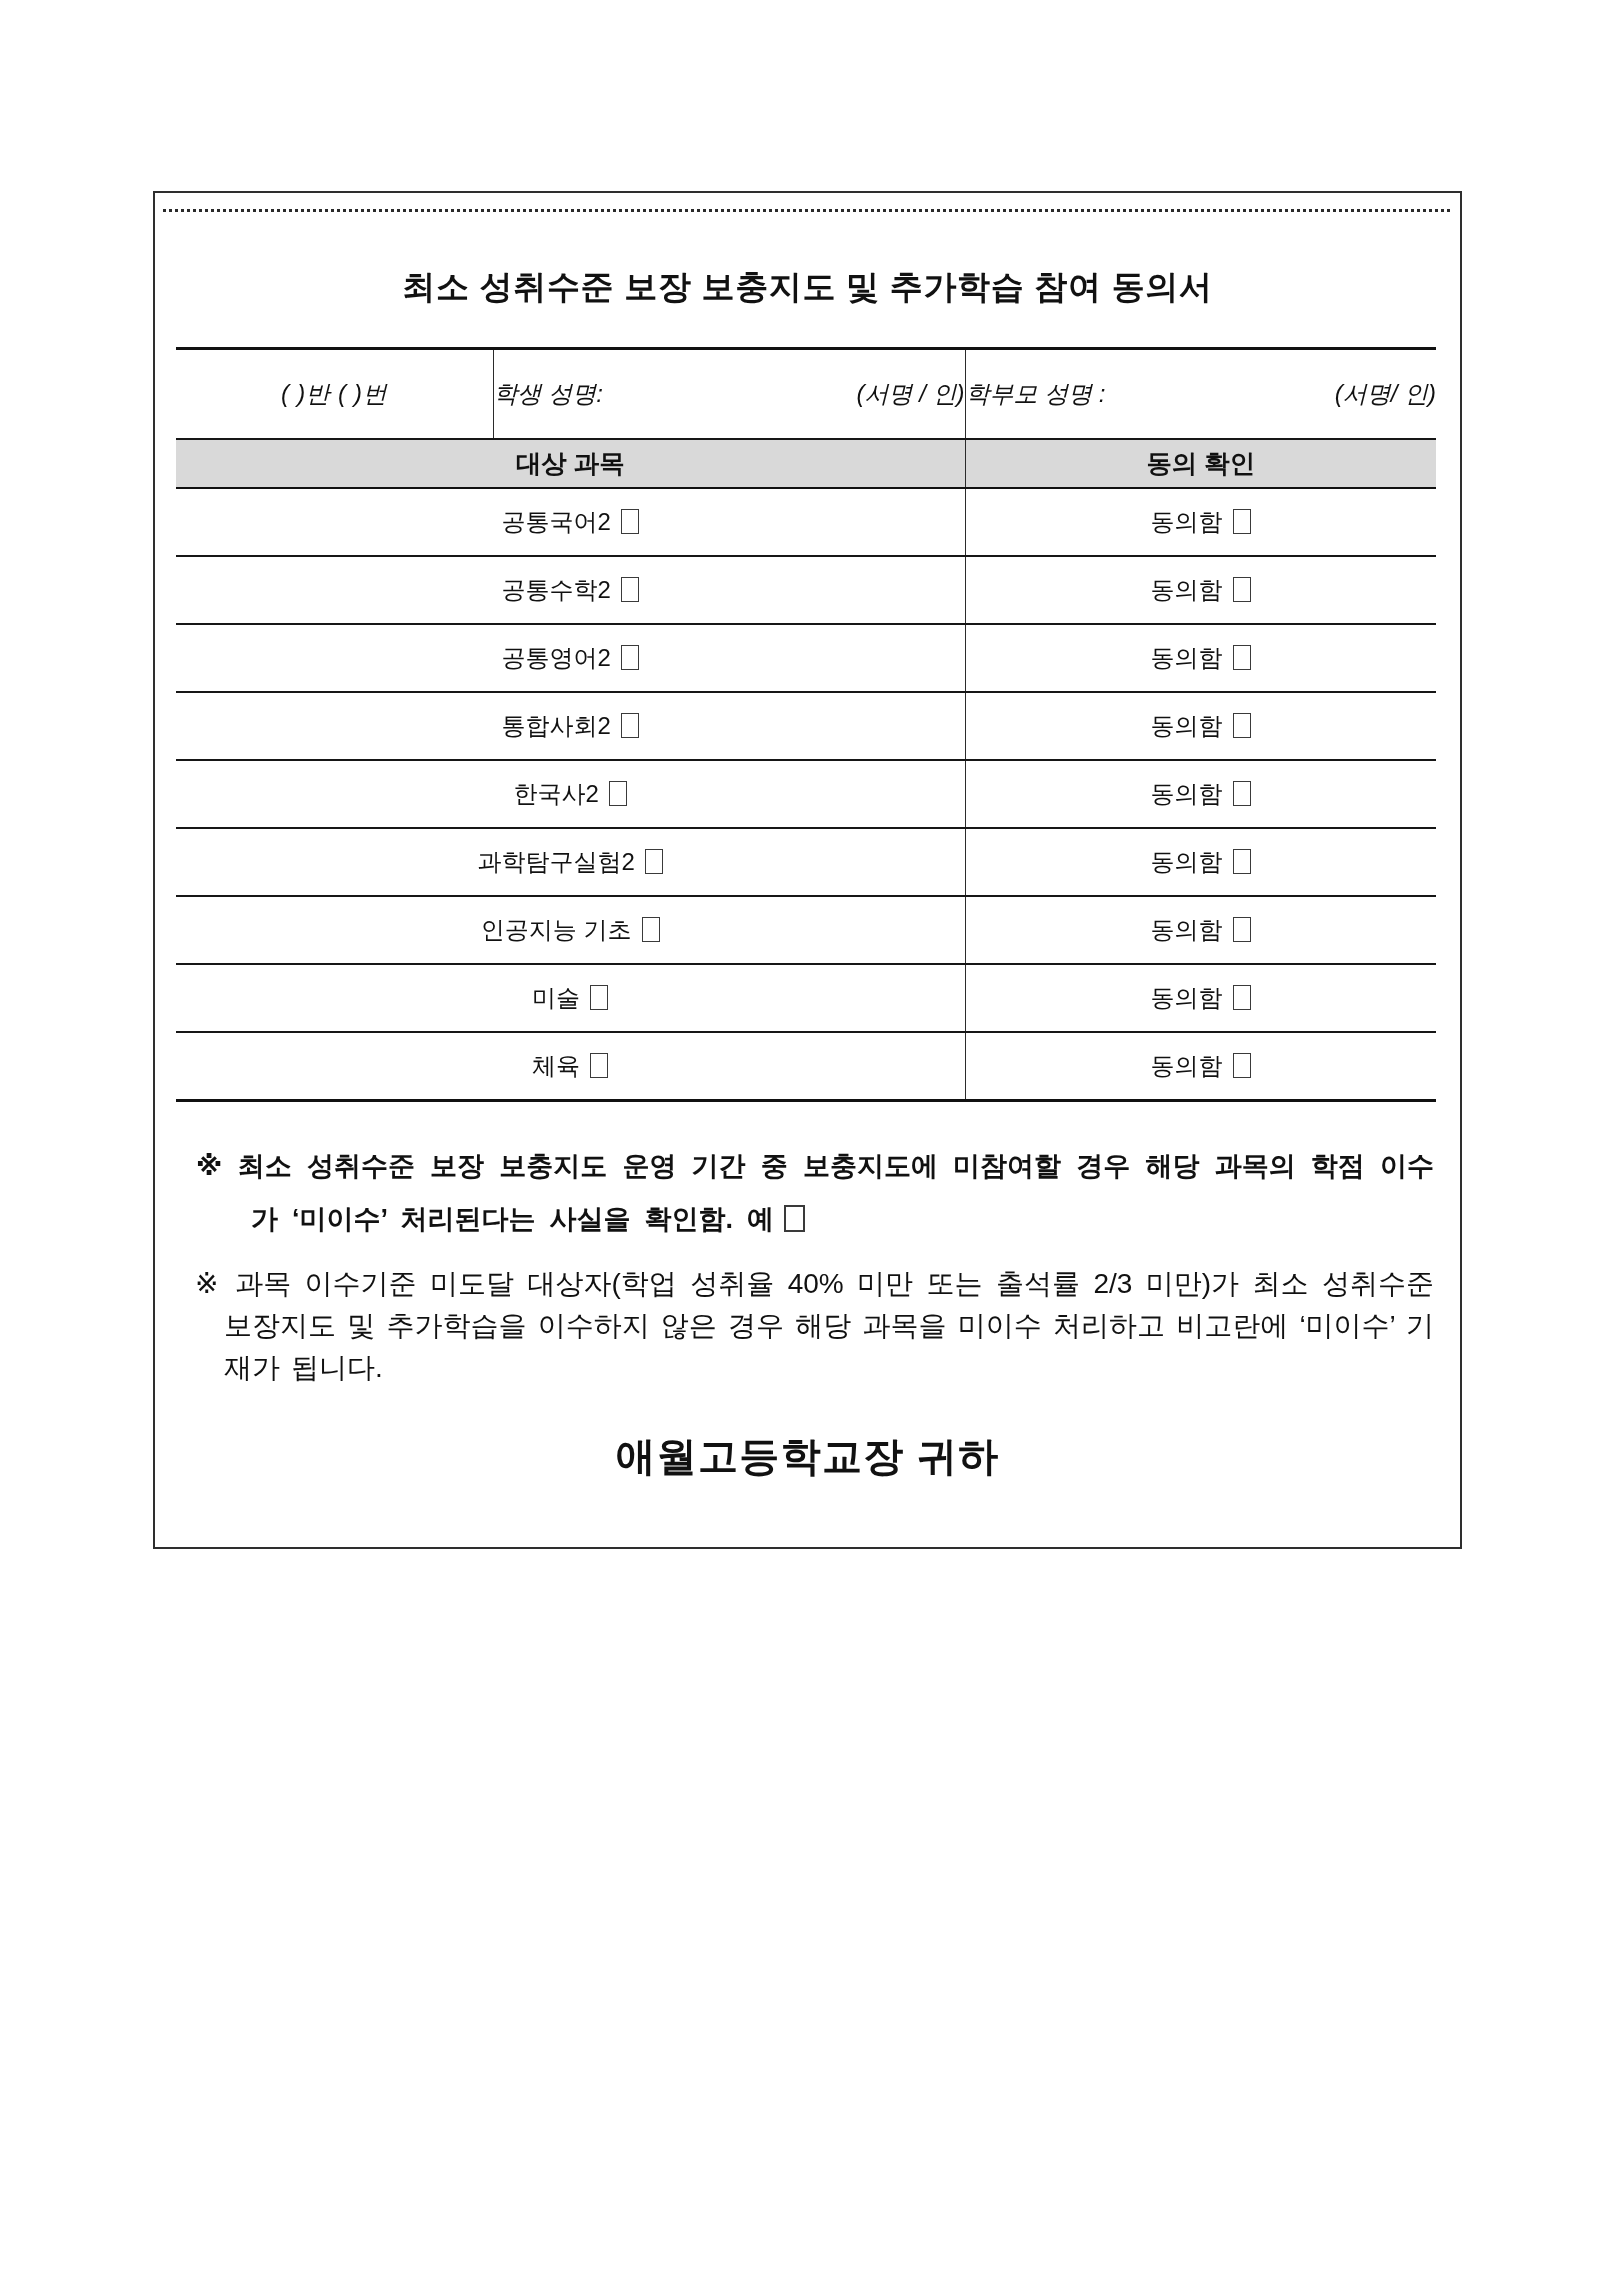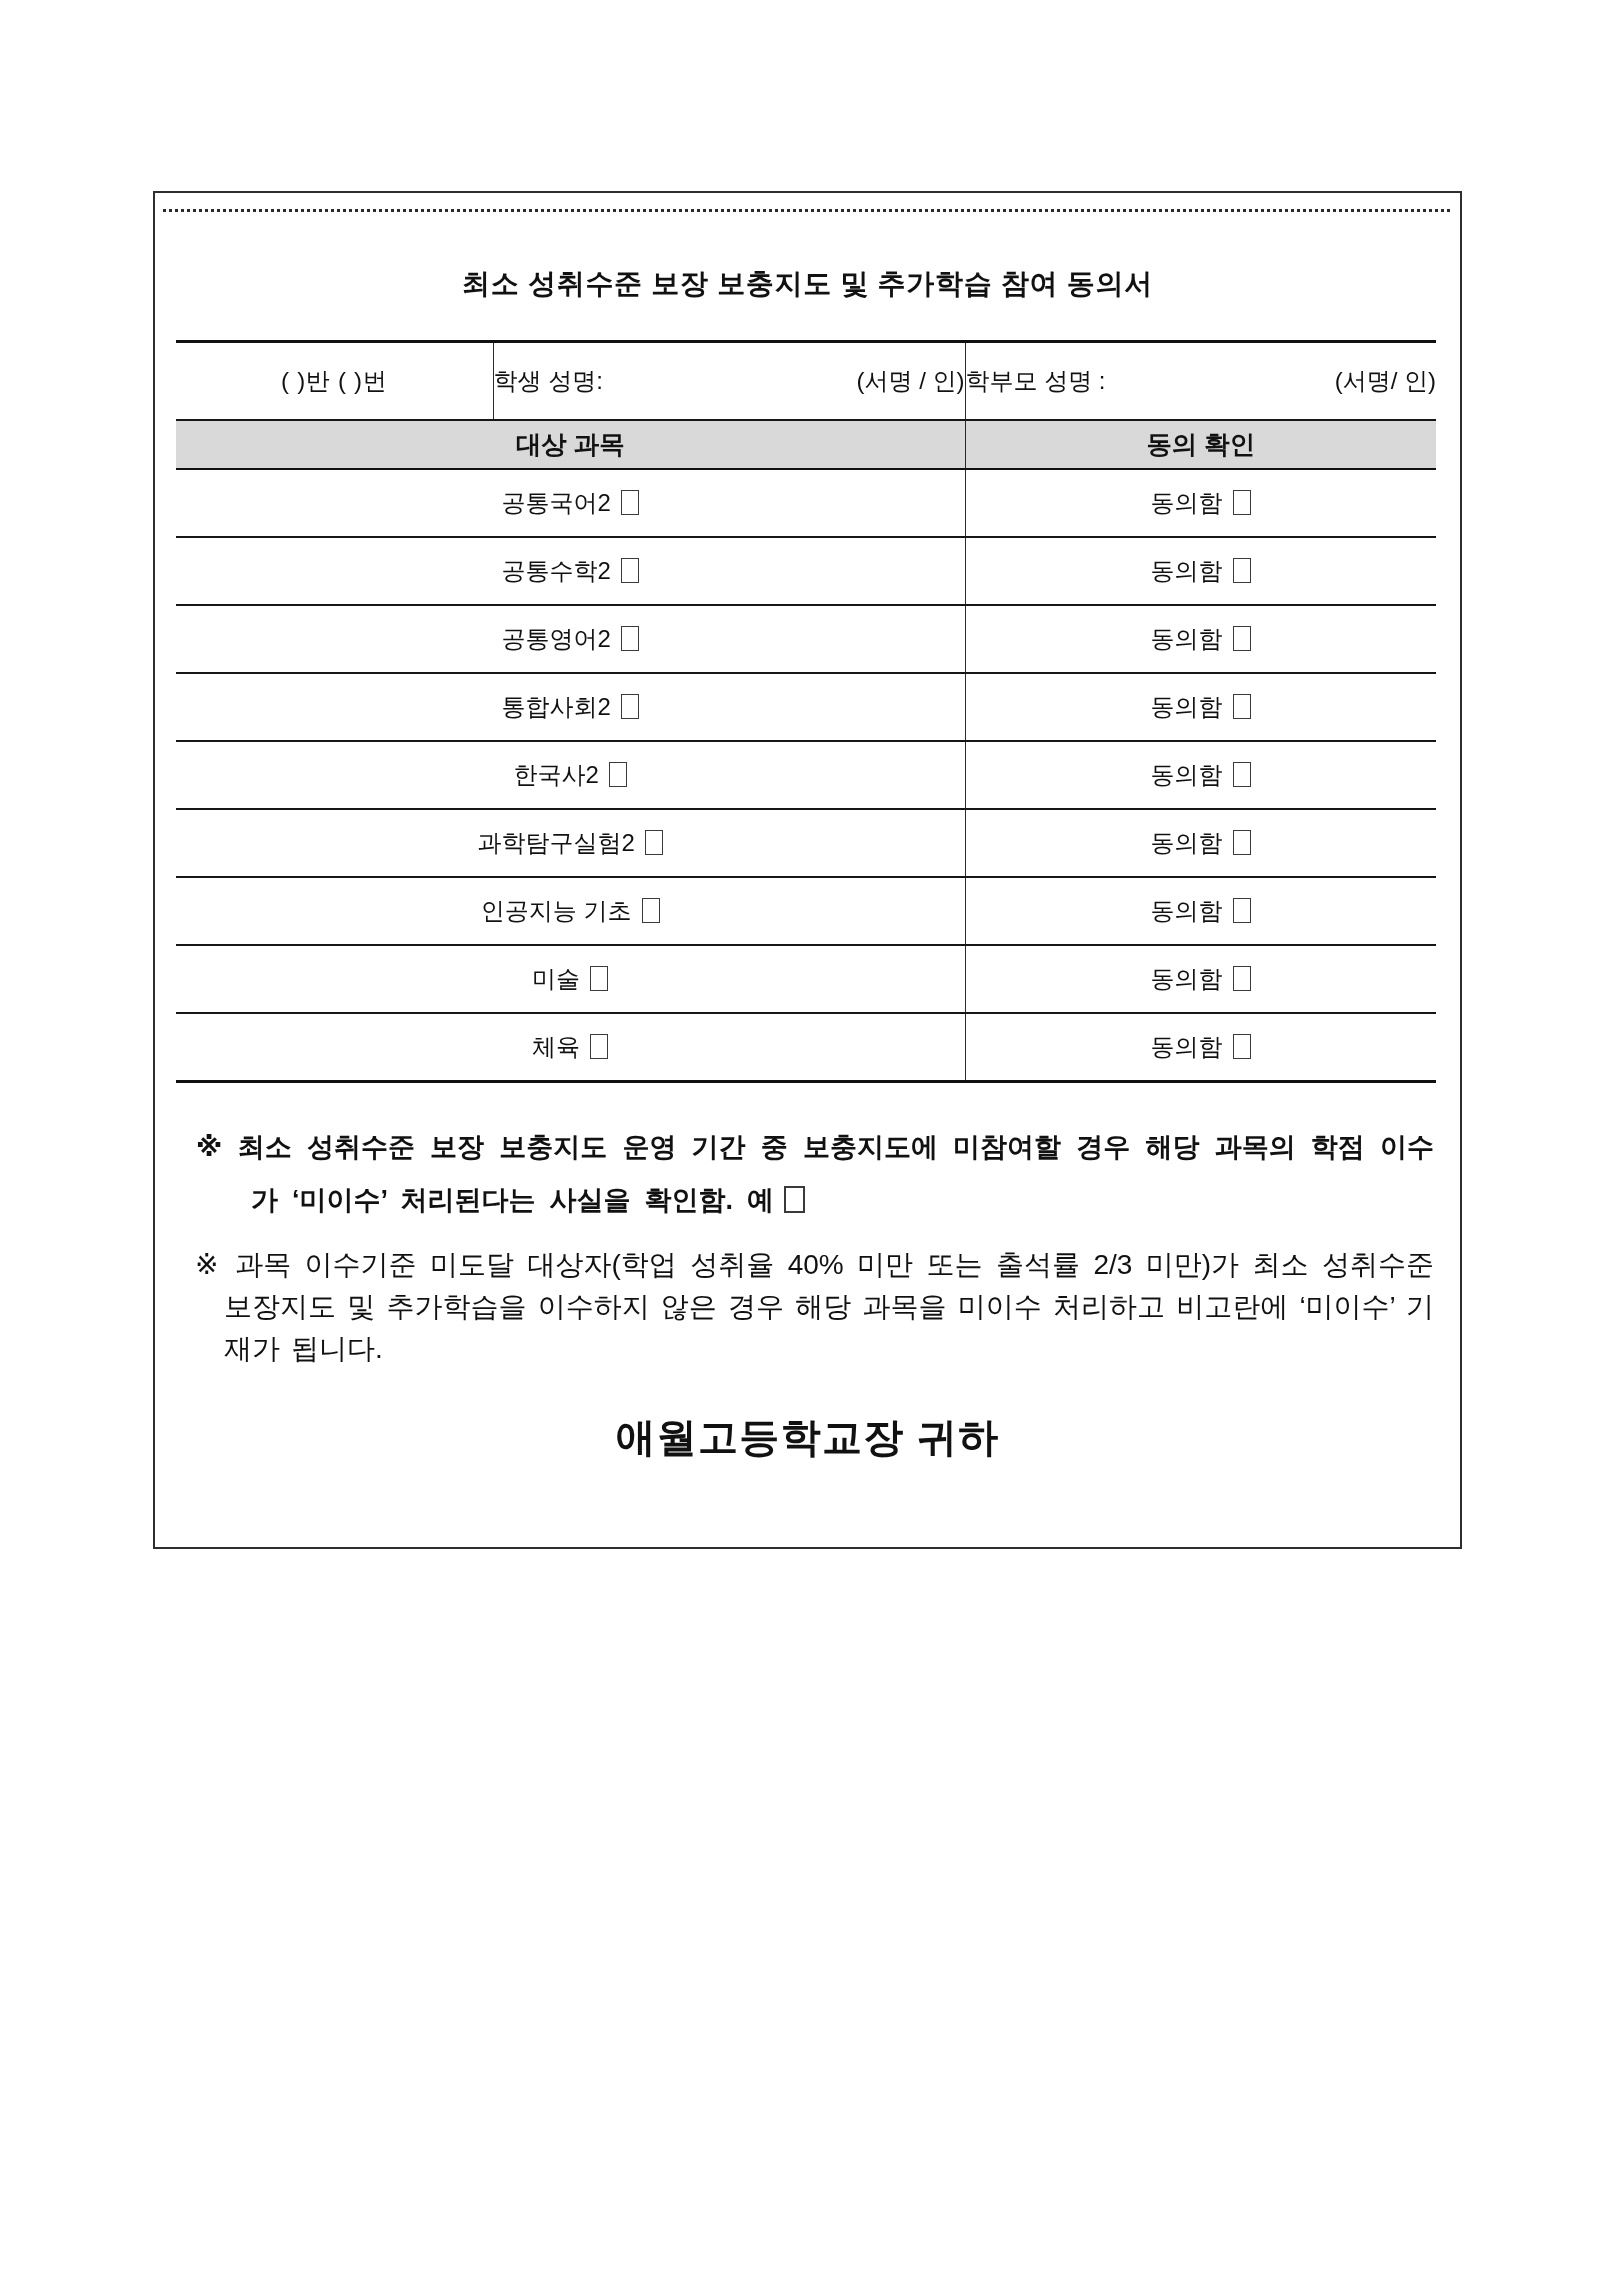--- a/index.html
+++ b/index.html
@@ -22,21 +22,21 @@
 
   .dotted-rule {
     margin: 15.6px 10.4px 0 7.8px;
     height: 0;
     border-top: 3.3px dotted #2a2a2a;
   }
 
   .doc-title {
     margin-top: 53px;
     text-align: center;
-    font-size: 28px;
+    font-size: 33px;
     font-weight: bold;
     letter-spacing: 0.7px;
     white-space: nowrap;
   }
 
   table.consent-table {
     margin: 37px 0 0 21px;
     width: 1260px;
     border-collapse: collapse;
     table-layout: fixed;
@@ -48,21 +48,21 @@
     border-bottom: 2px solid #161616;
     border-left: 1.3px solid #2b2b2b;
     border-right: 1.3px solid #2b2b2b;
     font-size: 24px;
     vertical-align: middle;
     padding: 0;
   }
   table.consent-table td:first-child { border-left: none; }
   table.consent-table td:last-child { border-right: none; }
 
-  tr.info-row td { height: 79px; }
+  tr.info-row td { height: 91px; font-style: italic; }
   .cell-classno { text-align: center; letter-spacing: 0.7px; }
   .cell-pair { padding: 0 17px; }
   .pair-inner { display: flex; justify-content: space-between; align-items: center; }
 
   tr.head-row td {
     height: 49px;
     background: #d9d9d9;
     font-weight: bold;
     font-size: 25.4px;
     text-align: center;

